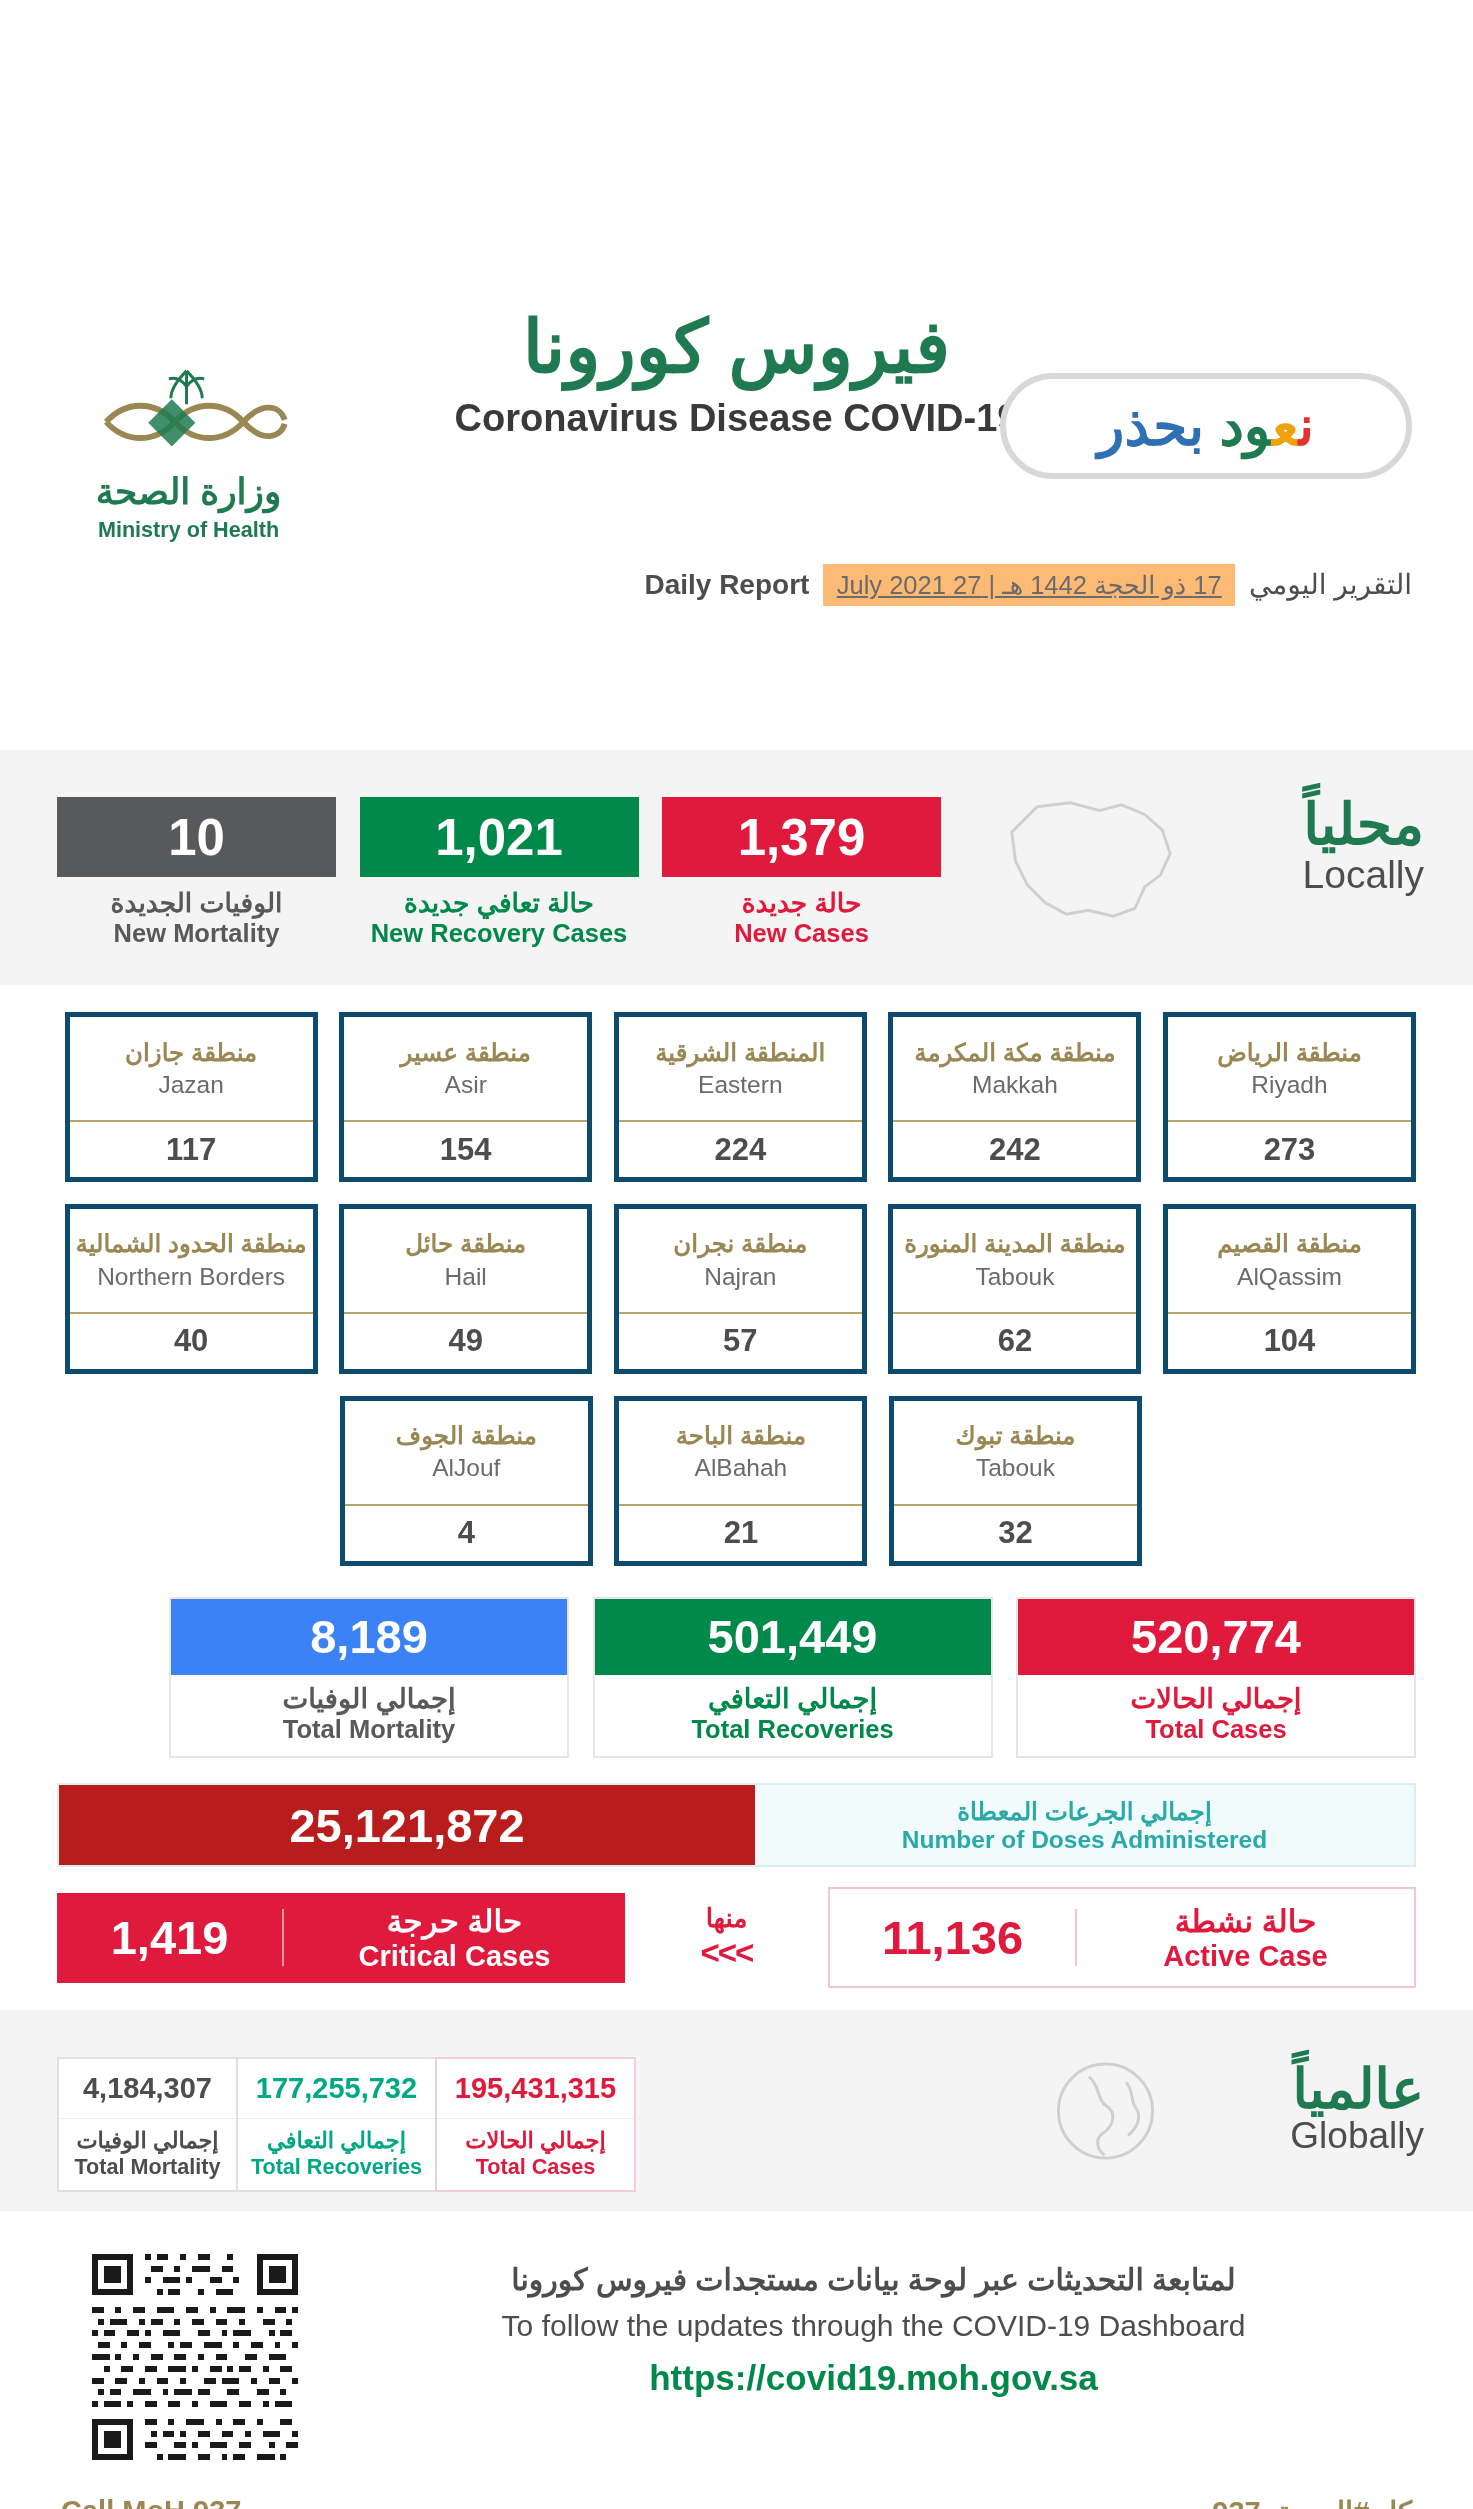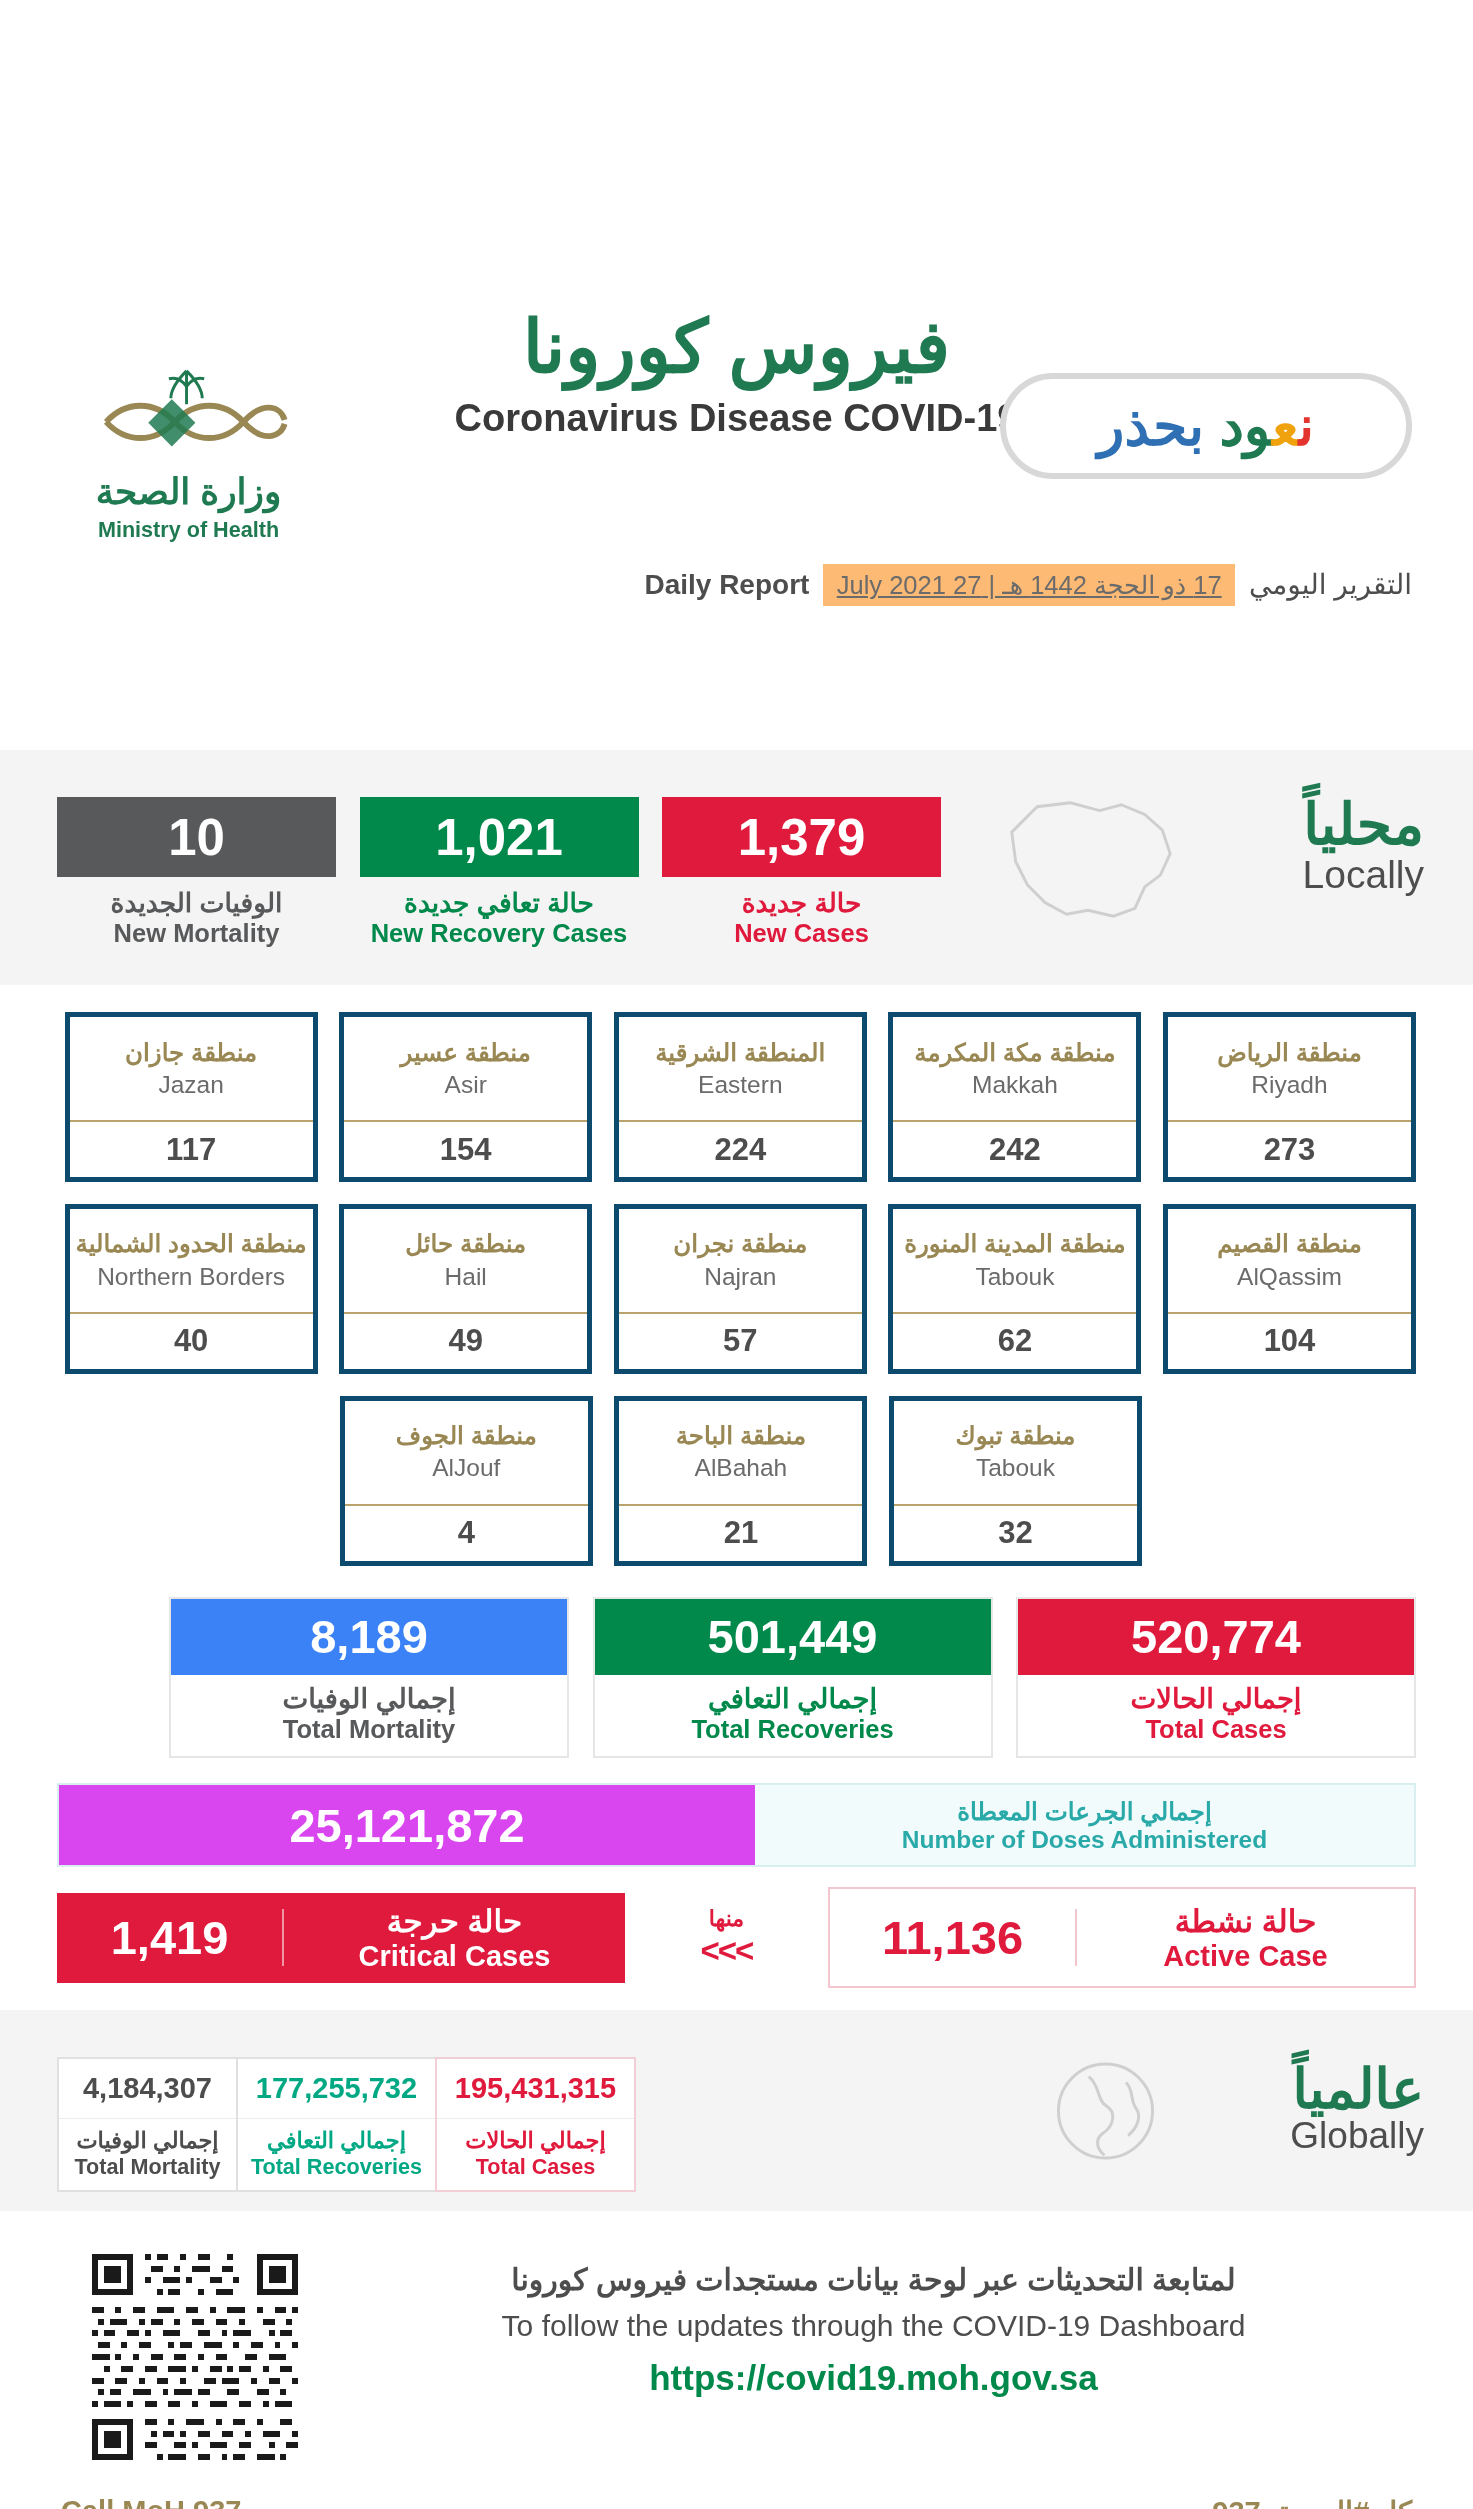--- a/index.html
+++ b/index.html
@@ -75,37 +75,37 @@
   .tot .num { height: 76px; display: flex; align-items: center; justify-content: center; font-size: 47px; font-weight: bold; color: #fff; }
   .tot .lab { background: #fff; padding: 7.8px 0 11.8px; text-align: center; }
   .tot .lab .ar { font-size: 27.4px; direction: rtl; font-weight: bold; }
   .tot .lab .en { font-size: 25.5px; font-weight: bold; }
   .tot.gray .num { background: #3b82f6; } .tot.gray .ar, .tot.gray .en { color: #58595b; }
   .tot.green .num { background: #00894a; } .tot.green .ar, .tot.green .en { color: #00894a; }
   .tot.red .num { background: #e01a3c; } .tot.red .ar, .tot.red .en { color: #e01a3c; }
 
   
   .doses { margin: 25.5px 57px 0 57px; display: flex; align-items: stretch; border: 2px solid #d9efef; background: #f2fbfb; height: 84px; }
-  .doses .num { flex: 0 0 696px; background: #d946ef; color: #fff; font-size: 47px; font-weight: bold;
+  .doses .num { flex: 0 0 696px; background: #b91c1c; color: #fff; font-size: 47px; font-weight: bold;
                 display: flex; align-items: center; justify-content: center; }
   .doses .lab { flex: 1; display: flex; flex-direction: column; align-items: center; justify-content: center; }
   .doses .lab .ar { font-size: 24.5px; color: #2aa9a9; direction: rtl; font-weight: bold; }
   .doses .lab .en { font-size: 24.5px; color: #2aa9a9; font-weight: bold; }
 
   
   .crit-row { margin: 25.5px 57px 0 57px; display: flex; align-items: center; justify-content: space-between; height: 90px; }
   .crit { width: 568px; height: 90px; background: #e01a3c; color: #fff; display: flex; align-items: center; }
   .crit .num { flex: 0 0 225px; text-align: center; font-size: 47px; font-weight: bold; }
   .crit .divider { width: 2px; height: 57px; background: #ffffff88; }
   .crit .lab { flex: 1; text-align: center; }
   .crit .lab .ar { font-size: 31px; direction: rtl; font-weight: bold; }
   .crit .lab .en { font-size: 29px; font-weight: bold; }
 
   .arrows { width: 176px; text-align: center; }
-  .arrows .ar { font-size: 22px; color: #e01a3c; direction: rtl; font-weight: bold; }
+  .arrows .ar { font-size: 26px; color: #e01a3c; direction: rtl; font-weight: bold; }
   .arrows .chev { font-size: 33px; color: #e01a3c; font-weight: bold; letter-spacing: -2px; }
 
   .active { width: 588px; height: 101px; border: 2px solid #f1c6ce; background: #fff; display: flex; align-items: center; }
   .active .num { flex: 0 0 245px; text-align: center; font-size: 47px; font-weight: bold; color: #e01a3c; }
   .active .divider { width: 2px; height: 57px; background: #f1c6ce; }
   .active .lab { flex: 1; text-align: center; }
   .active .lab .ar { font-size: 31px; direction: rtl; font-weight: bold; color: #e01a3c; }
   .active .lab .en { font-size: 29px; font-weight: bold; color: #e01a3c; }
 
   

